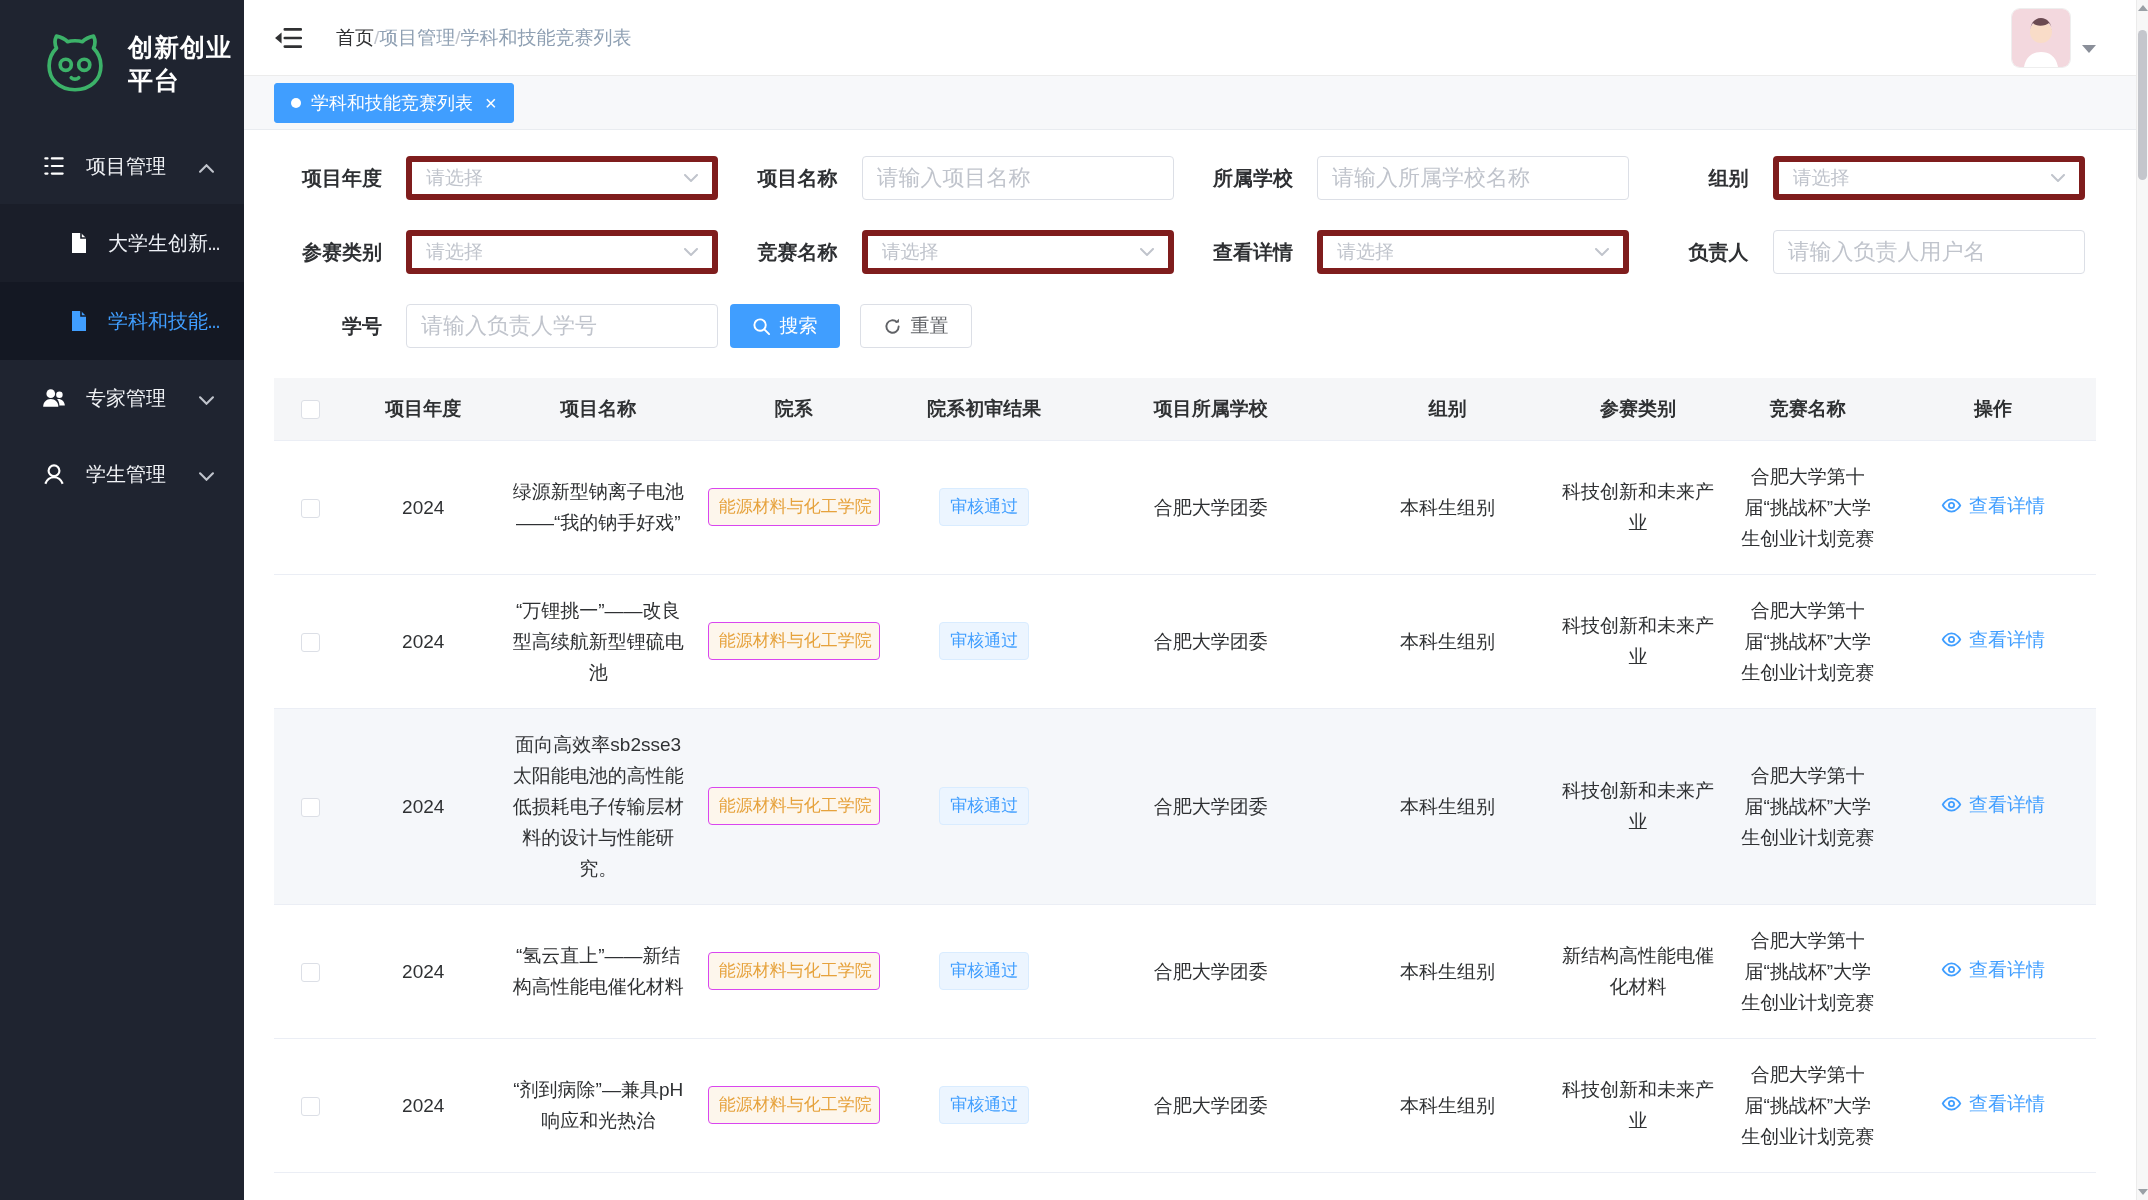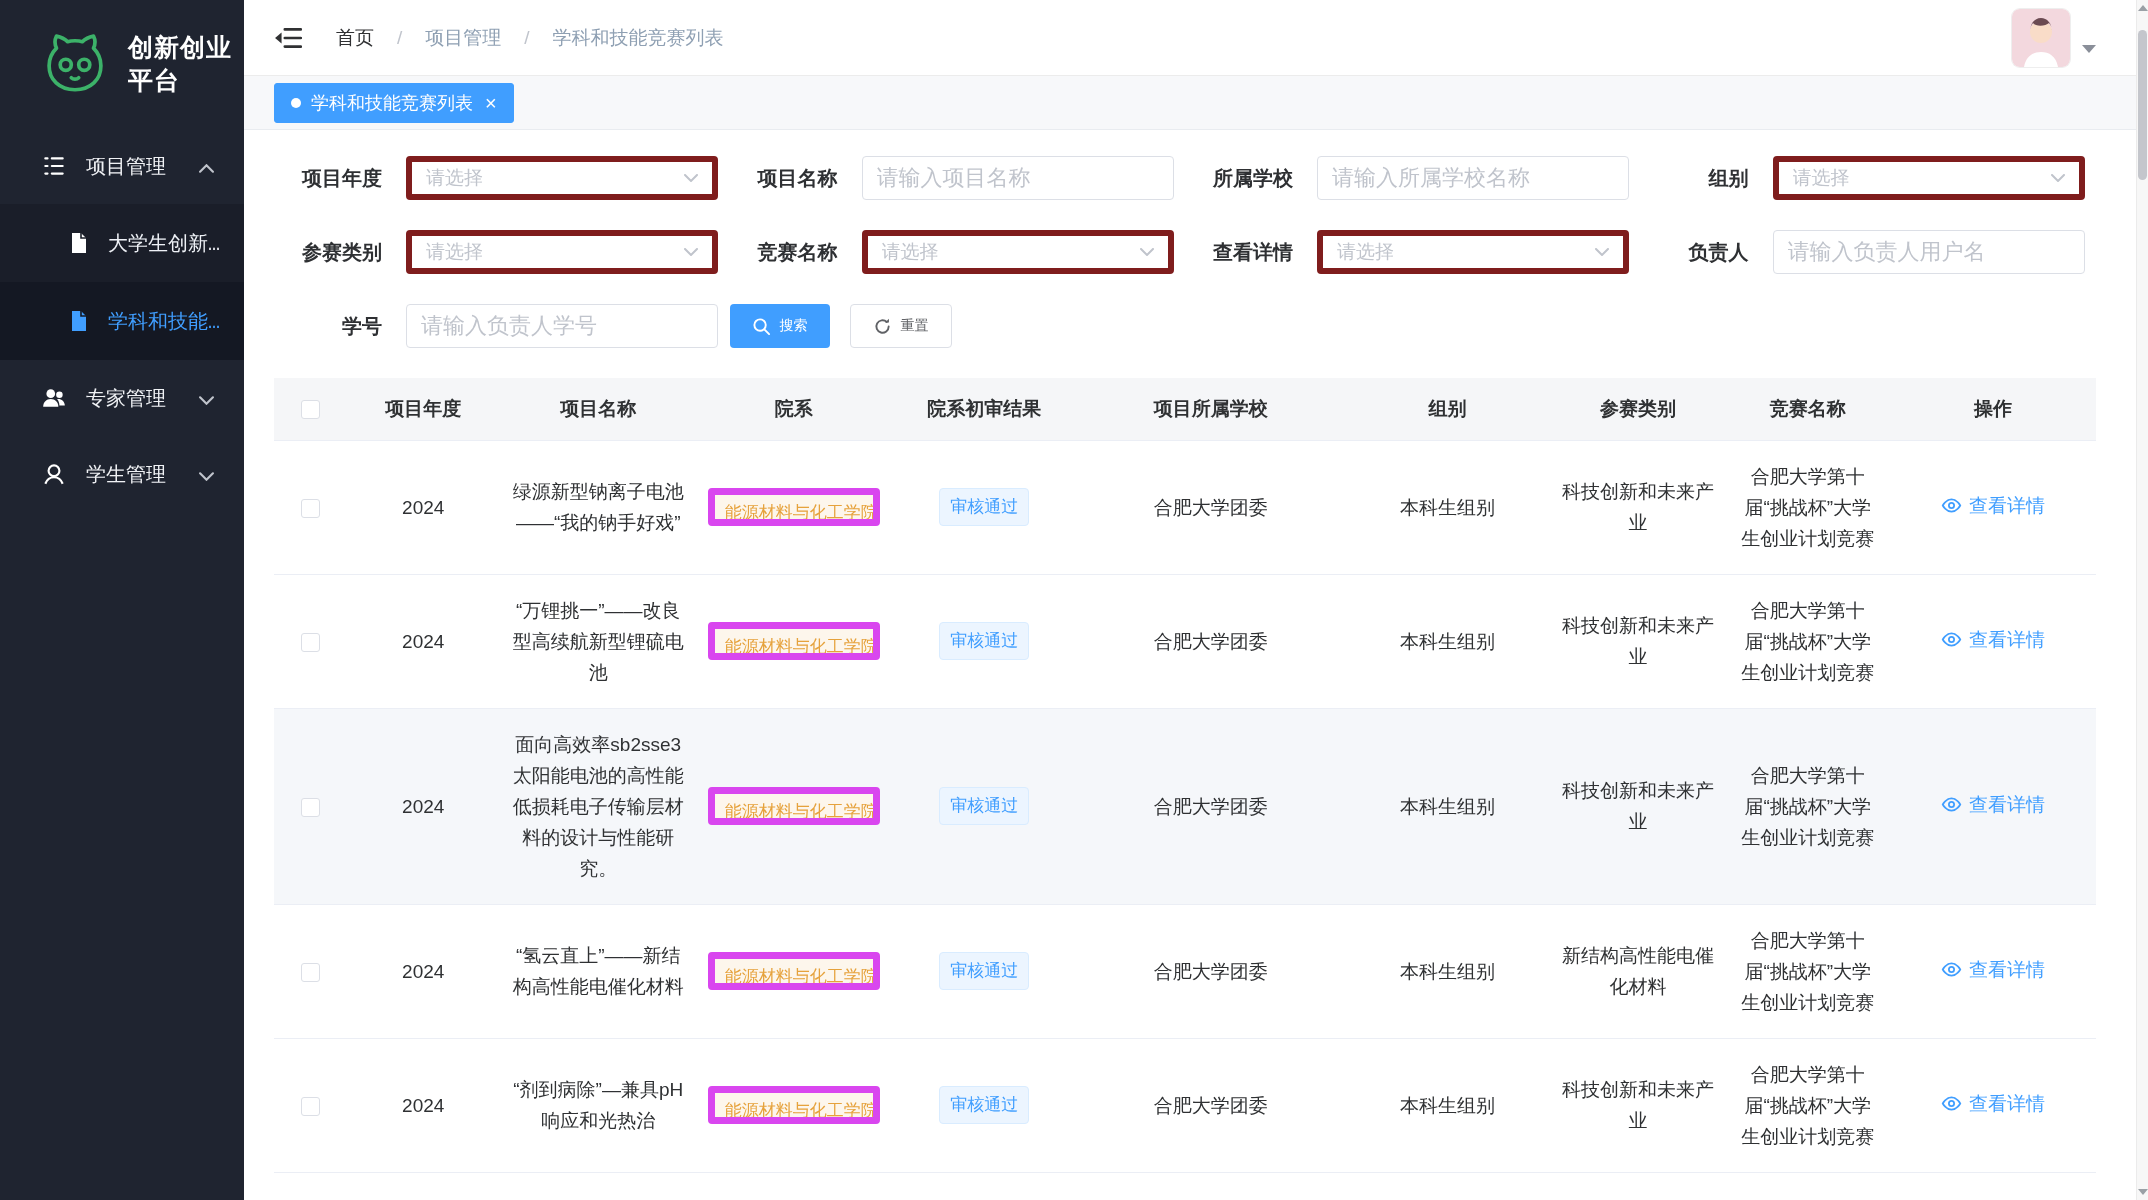--- a/index.html
+++ b/index.html
@@ -16,21 +16,21 @@
   .menu-item .chev { margin-left:auto; }
   .submenu { background:#1a1e29;font-family:Liberation Mono, monospace; }
   .submenu-item { height:78px; display:flex; align-items:center; padding-left:66px; font-size:20px; color:#eef1f6; cursor:pointer; }
   .submenu-item .mi-icon { width:26px; display:flex; justify-content:center; margin-right:16px; }
   .submenu-item.active { background:#141823; color:#409eff; }
 
   
   .main { flex:1; display:flex; flex-direction:column; min-width:0; background:#fff; }
   .topbar { height:76px; display:flex; align-items:center; padding:0 40px 0 30px; border-bottom:1px solid #ececec; background:#fff; }
   .hamburger { cursor:pointer; display:flex; align-items:center; }
-  .breadcrumb { display:flex; align-items:center; gap:23px; margin-left:34px; font-size:19px; }
+  .breadcrumb { display:flex; align-items:center; gap:0; margin-left:34px; font-size:19px; }
   .bc-home { color:#303133; }
   .bc-sep { color:#c0c4cc; }
   .bc-item { color:#8fa0b3; }
   .topbar-right { margin-left:auto; display:flex; align-items:center; gap:12px; }
   .avatar { width:58px; height:58px; border-radius:8px; overflow:hidden; cursor:pointer; box-shadow:0 0 0 1px #eee; }
   .caret-down { width:0; height:0; border-left:7px solid transparent; border-right:7px solid transparent; border-top:8px solid #8a8f99; margin-top:22px; cursor:pointer; }
 
   .tabstrip { height:54px; background:#f7f8fa; border-bottom:1px solid #e9ecf0; display:flex; align-items:center; padding:0 30px; }
   .tab { display:inline-flex; align-items:center; gap:10px; height:40px; padding:0 16px; background:#409eff; border:1px solid #409eff; border-radius:3px; color:#fff; font-size:18px; cursor:pointer; }
   .tab-dot { width:10px; height:10px; border-radius:50%; background:#fff; }
@@ -41,33 +41,33 @@
   
   .filter-grid { display:grid; grid-template-columns:repeat(4,1fr); row-gap:30px; margin-bottom:30px; }
   .f-field { display:flex; align-items:center; }
   .f-label { width:108px; flex-shrink:0; text-align:right; margin-right:24px; font-weight:700; font-size:20px; color:#2e3033; white-space:nowrap; }
   .f-control { flex:1; max-width:312px; height:44px; border:6px solid #7f1d1d; border-radius:4px; background:#fff; display:flex; align-items:center; padding:0 14px; position:relative; }
   .f-select { cursor:pointer; justify-content:space-between; }
   .ph { color:#c0c4cc; font-size:19px; white-space:nowrap; overflow:hidden; }
   input.f-input { flex:1; max-width:312px; height:44px; border:1px solid #dcdfe6; border-radius:4px; padding:0 14px; font-size:22px; color:#303133; outline:none; font-family:inherit; }
   input.f-input::placeholder { color:#c0c4cc; }
   .btn-row { grid-column:2 / span 3; display:flex; align-items:center; gap:20px; }
-  .btn { height:44px; display:inline-flex; align-items:center; gap:9px; padding:0 22px; border-radius:4px; font-size:14px; cursor:pointer; border:none; font-family:inherit; }
+  .btn { height:44px; display:inline-flex; align-items:center; gap:9px; padding:0 22px; border-radius:4px; font-size:19px; cursor:pointer; border:none; font-family:inherit; }
   .btn-primary { background:#409eff; color:#fff; }
   .btn-plain { background:#fff; color:#606266; border:1px solid #dcdfe6; }
   .btn-export { background:#ecf5ff; color:#409eff; border:1px solid #b3d8ff; margin-bottom:14px; padding:0 18px; }
 
   
   table { width:100%; border-collapse:collapse; table-layout:fixed; }
   thead th { background:#f5f6f8; height:62px; font-size:19px; font-weight:700; color:#2f3133; text-align:center; border-bottom:1px solid #ebeef5; }
   tbody td { text-align:center; vertical-align:middle; padding:20px 10px; border-bottom:1px solid #ebeef5; font-size:19px; color:#2f3133; line-height:31px; word-break:break-all; }
   tbody tr.row-hover { background:#f5f7fa; }
   .checkbox { display:inline-block; width:19px; height:19px; border:1px solid #dcdfe6; border-radius:3px; background:#fff; cursor:pointer; vertical-align:middle; }
   .tag { display:inline-block; max-width:172px; height:38px; line-height:36px; padding:0 10px; border-radius:4px; font-size:17px; white-space:nowrap; overflow:hidden; vertical-align:middle; }
-  .tag-warning { background:#fdf6ec; border:7px solid #d946ef; color:#e6a23c; }
+  .tag-warning { background:#fdf6ec; border:1px solid #d946ef; color:#e6a23c; }
   .tag-info { background:#ecf5ff; border:1px solid #d9ecff; color:#409eff; }
   .link-detail { display:inline-flex; align-items:center; gap:7px; color:#409eff; cursor:pointer; white-space:nowrap; }
 
   
   .scrollbar { width:12px; flex-shrink:0; background:#f7f7f7; border-left:1px solid #ebebeb; position:relative; }
   .sb-thumb { position:absolute; left:1px; right:1px; top:30px; height:150px; background:#c4c6cc; border-radius:5px; }
   .sb-arrow-up { position:absolute; top:5px; left:1px; width:0; height:0; border-left:5px solid transparent; border-right:5px solid transparent; border-bottom:6px solid #9aa0a6; }
   .sb-arrow-down { position:absolute; bottom:5px; left:1px; width:0; height:0; border-left:5px solid transparent; border-right:5px solid transparent; border-top:6px solid #9aa0a6; }
 </style>
 </head>

